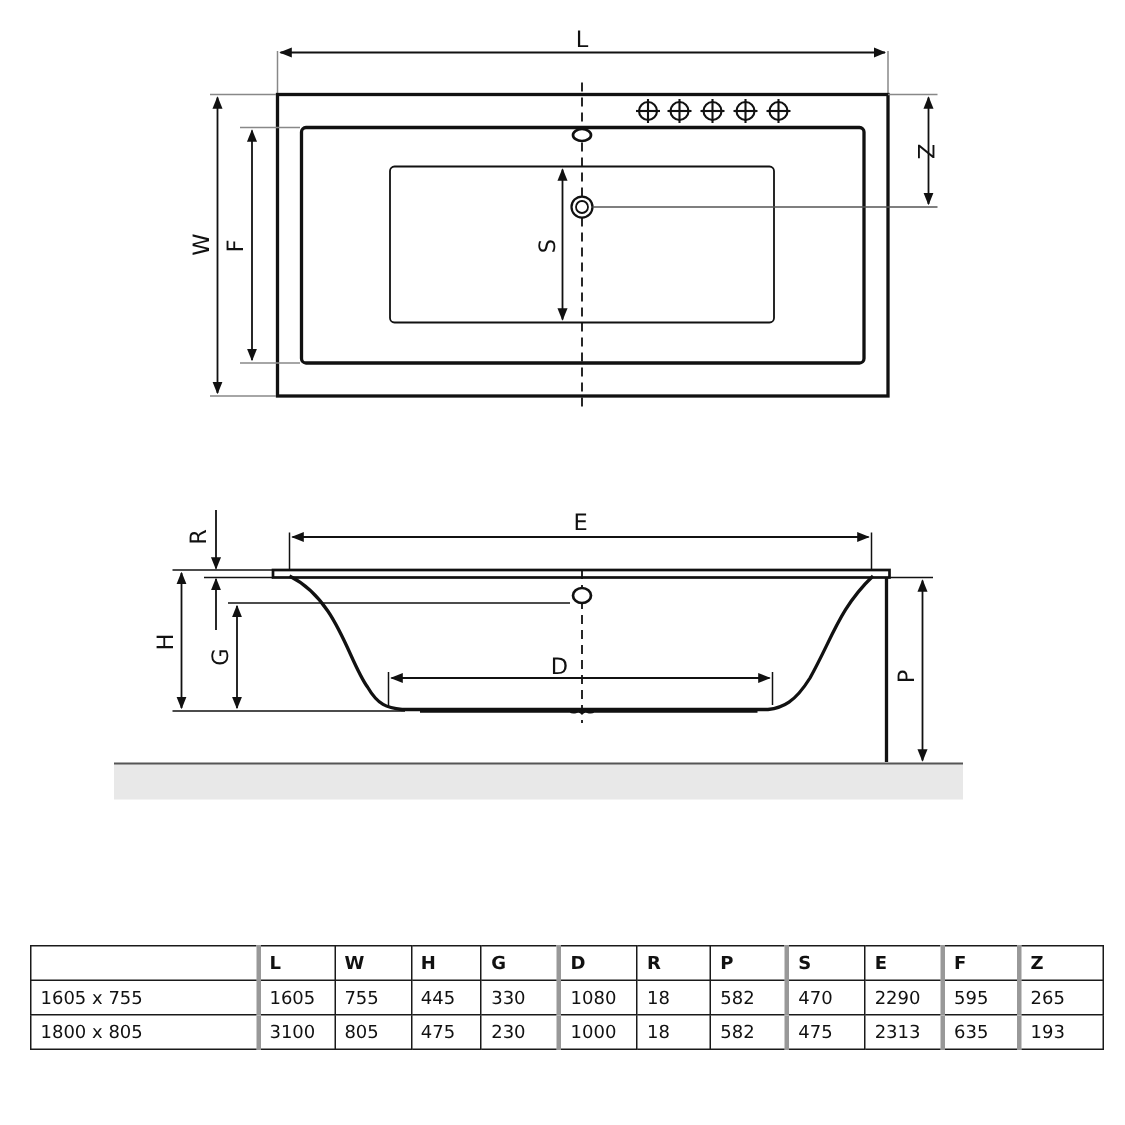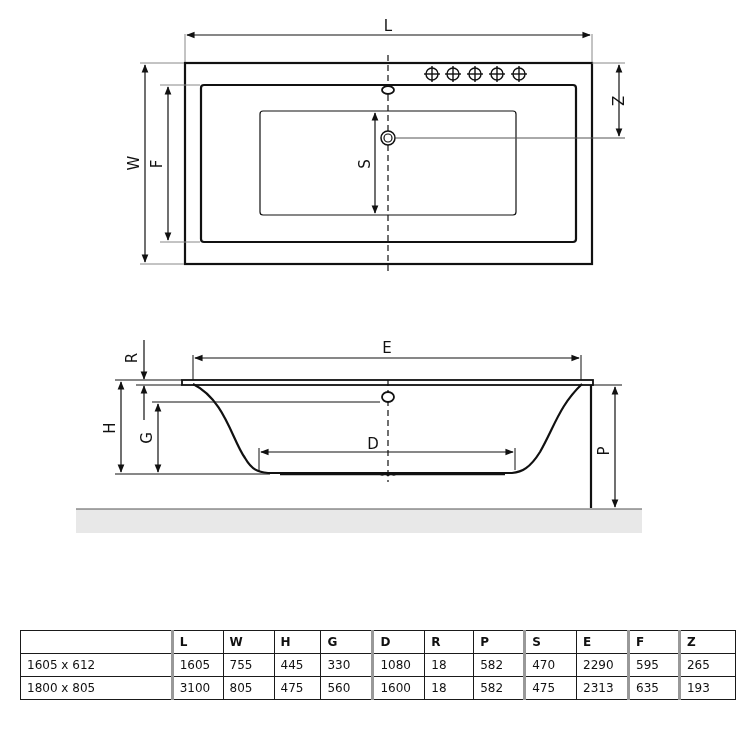--- a/index.html
+++ b/index.html
@@ -168,40 +168,40 @@
       <th>R</th>
       <th>P</th>
       <th class="col-S">S</th>
       <th>E</th>
       <th class="col-F">F</th>
       <th class="col-Z">Z</th>
     </tr>
   </thead>
   <tbody>
     <tr>
-      <td>1605 x 612</td>
+      <td>1605 x 755</td>
       <td class="col-L">1605</td>
       <td>755</td>
       <td>445</td>
       <td>330</td>
       <td class="col-D">1080</td>
       <td>18</td>
       <td>582</td>
       <td class="col-S">470</td>
       <td>2290</td>
       <td class="col-F">595</td>
       <td class="col-Z">265</td>
     </tr>
     <tr>
       <td>1800 x 805</td>
       <td class="col-L">3100</td>
       <td>805</td>
       <td>475</td>
-      <td>560</td>
-      <td class="col-D">1600</td>
+      <td>230</td>
+      <td class="col-D">1000</td>
       <td>18</td>
       <td>582</td>
       <td class="col-S">475</td>
       <td>2313</td>
       <td class="col-F">635</td>
       <td class="col-Z">193</td>
     </tr>
   </tbody>
 </table>
 

